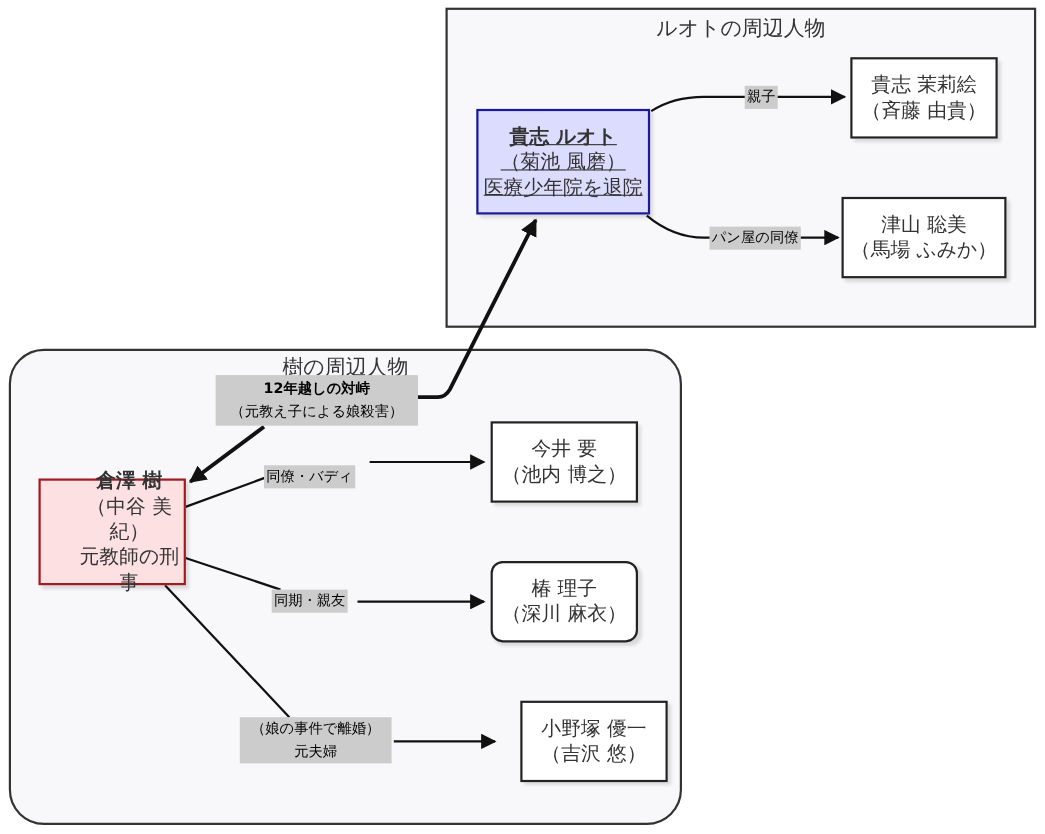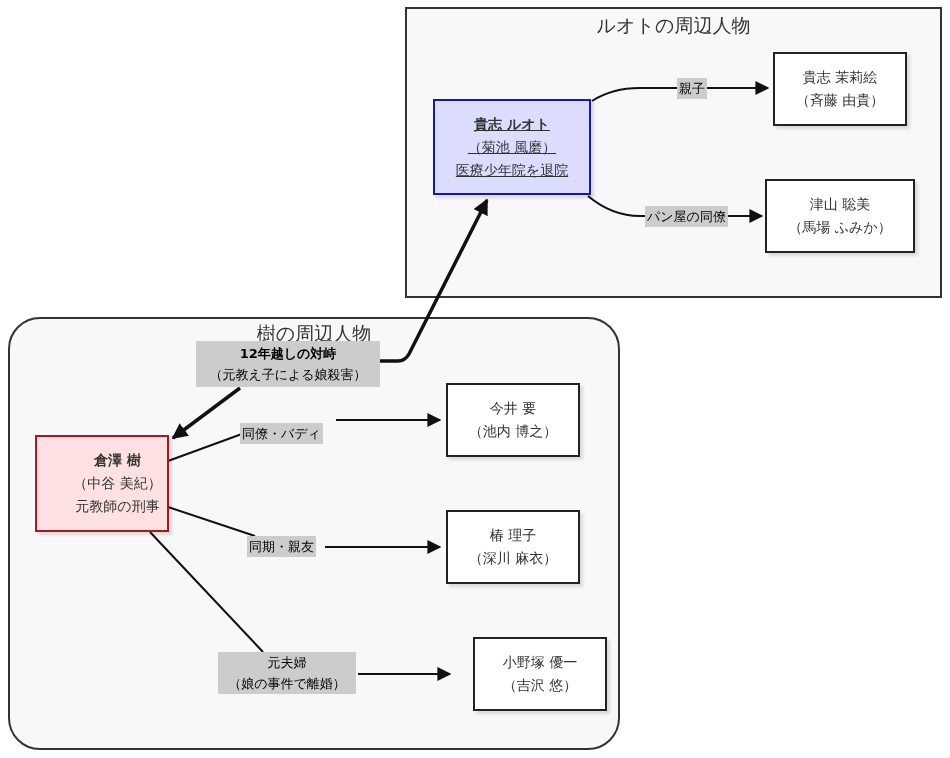--- a/index.html
+++ b/index.html
@@ -2,21 +2,21 @@
 <html><head>
   <meta charset="utf-8">
   <style>
     html, body { margin: 0; padding: 0; background: #ffffff; }
     body { width: 950px; height: 758px; position: relative; overflow: hidden;
            font-family: "DejaVu Sans", "Liberation Sans", sans-serif; color: #333333; }
     .cluster { position: absolute; background: #f8f8fa; border: 2px solid #333333; box-sizing: border-box; }
     .cluster-title { position: absolute; left: 0; right: 0; text-align: center; font-size: 19px; color: #333333; }
     .node { position: absolute; box-sizing: border-box; border: 2px solid #222222; background: #ffffff;
             display: flex; flex-direction: column; align-items: center; justify-content: center;
-            font-size: 14px; line-height: 23px; text-align: center; box-shadow: 3px 3px 3px rgba(0,0,0,0.12); }
+            font-size: 18px; line-height: 23px; text-align: center; box-shadow: 3px 3px 3px rgba(0,0,0,0.12); }
     .node .bold { font-weight: bold; }
     .node.main-blue { background: #dcdcff; border-color: #1a1a99; }
     .node.main-red { background: #fde0e2; border-color: #a01b22; padding-left: 31px; }
     .elabel { position: absolute; background: #cccccc; font-size: 13px; line-height: 21px; text-align: center;
               color: #000000; padding: 0 2px; white-space: nowrap; }
     .elabel .bold { font-weight: bold; }
     svg.edges { position: absolute; left: 0; top: 0; }
   </style>
 </head>
 <body>
@@ -68,31 +68,31 @@
 
 <div class="node main-red" style="left:35px; top:435px; width:134px; height:97px;">
   <div class="bold">倉澤 樹</div>
   <div>（中谷 美紀）</div>
   <div>元教師の刑事</div>
 </div>
 <div class="node" style="left:446px; top:383px; width:134px; height:74px;">
   <div>今井 要</div>
   <div>（池内 博之）</div>
 </div>
-<div class="node" style="left:446px; top:510px; width:134px; height:74px;">
+<div class="node" style="left:446px; top:510px; width:134px; height:74px;border-radius:11px;">
   <div>椿 理子</div>
   <div>（深川 麻衣）</div>
 </div>
 <div class="node" style="left:453px; top:637px; width:134px; height:74px;margin-left:20px;">
   <div>小野塚 優一</div>
   <div>（吉沢 悠）</div>
 </div>
 
 <div class="elabel" style="left:196px; top:341px; width:180px; padding:2px;">
   <div class="bold">12年越しの対峙</div>
   <div>（元教え子による娘殺害）</div>
 </div>
 <div class="elabel" style="left:240px; top:423px;">同僚・バディ</div>
 <div class="elabel" style="left:247px; top:536px;">同期・親友</div>
 <div class="elabel" style="left:218px; top:652px; width:138px; padding:0;">
+  <div>（娘の事件で離婚）</div>
   <div>元夫婦</div>
-  <div>（娘の事件で離婚）</div>
 </div>
 
 </body></html>

